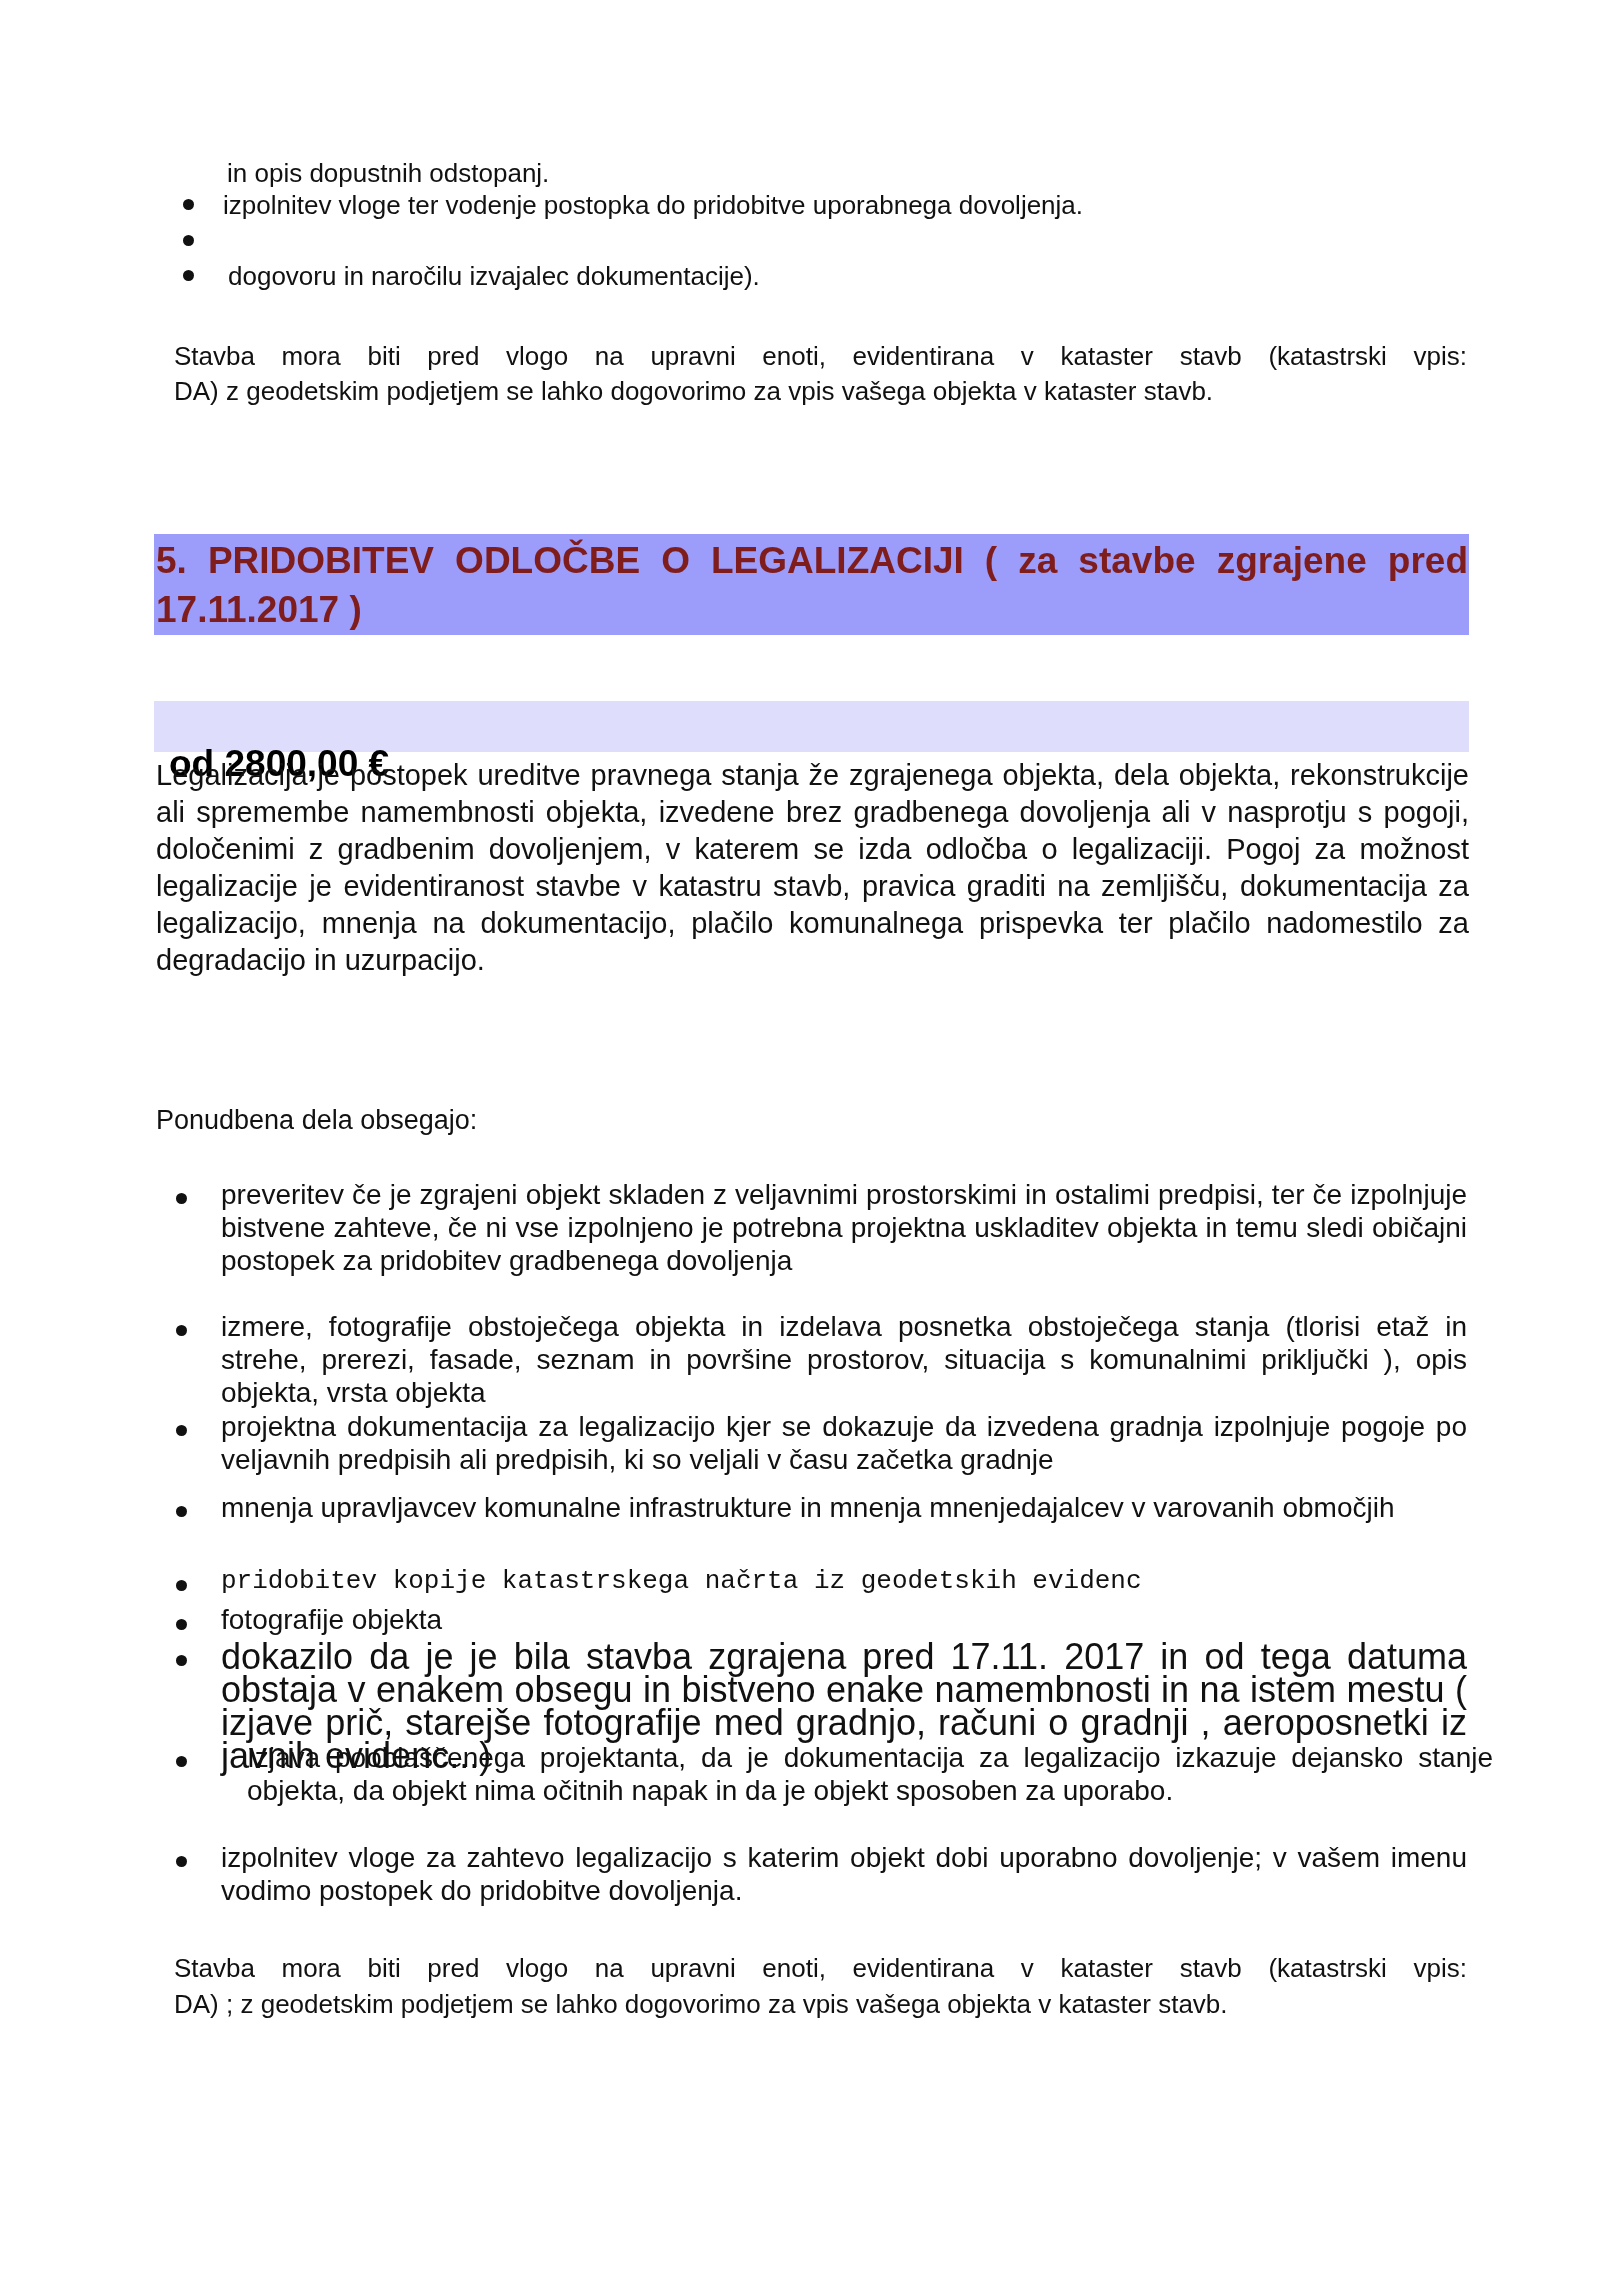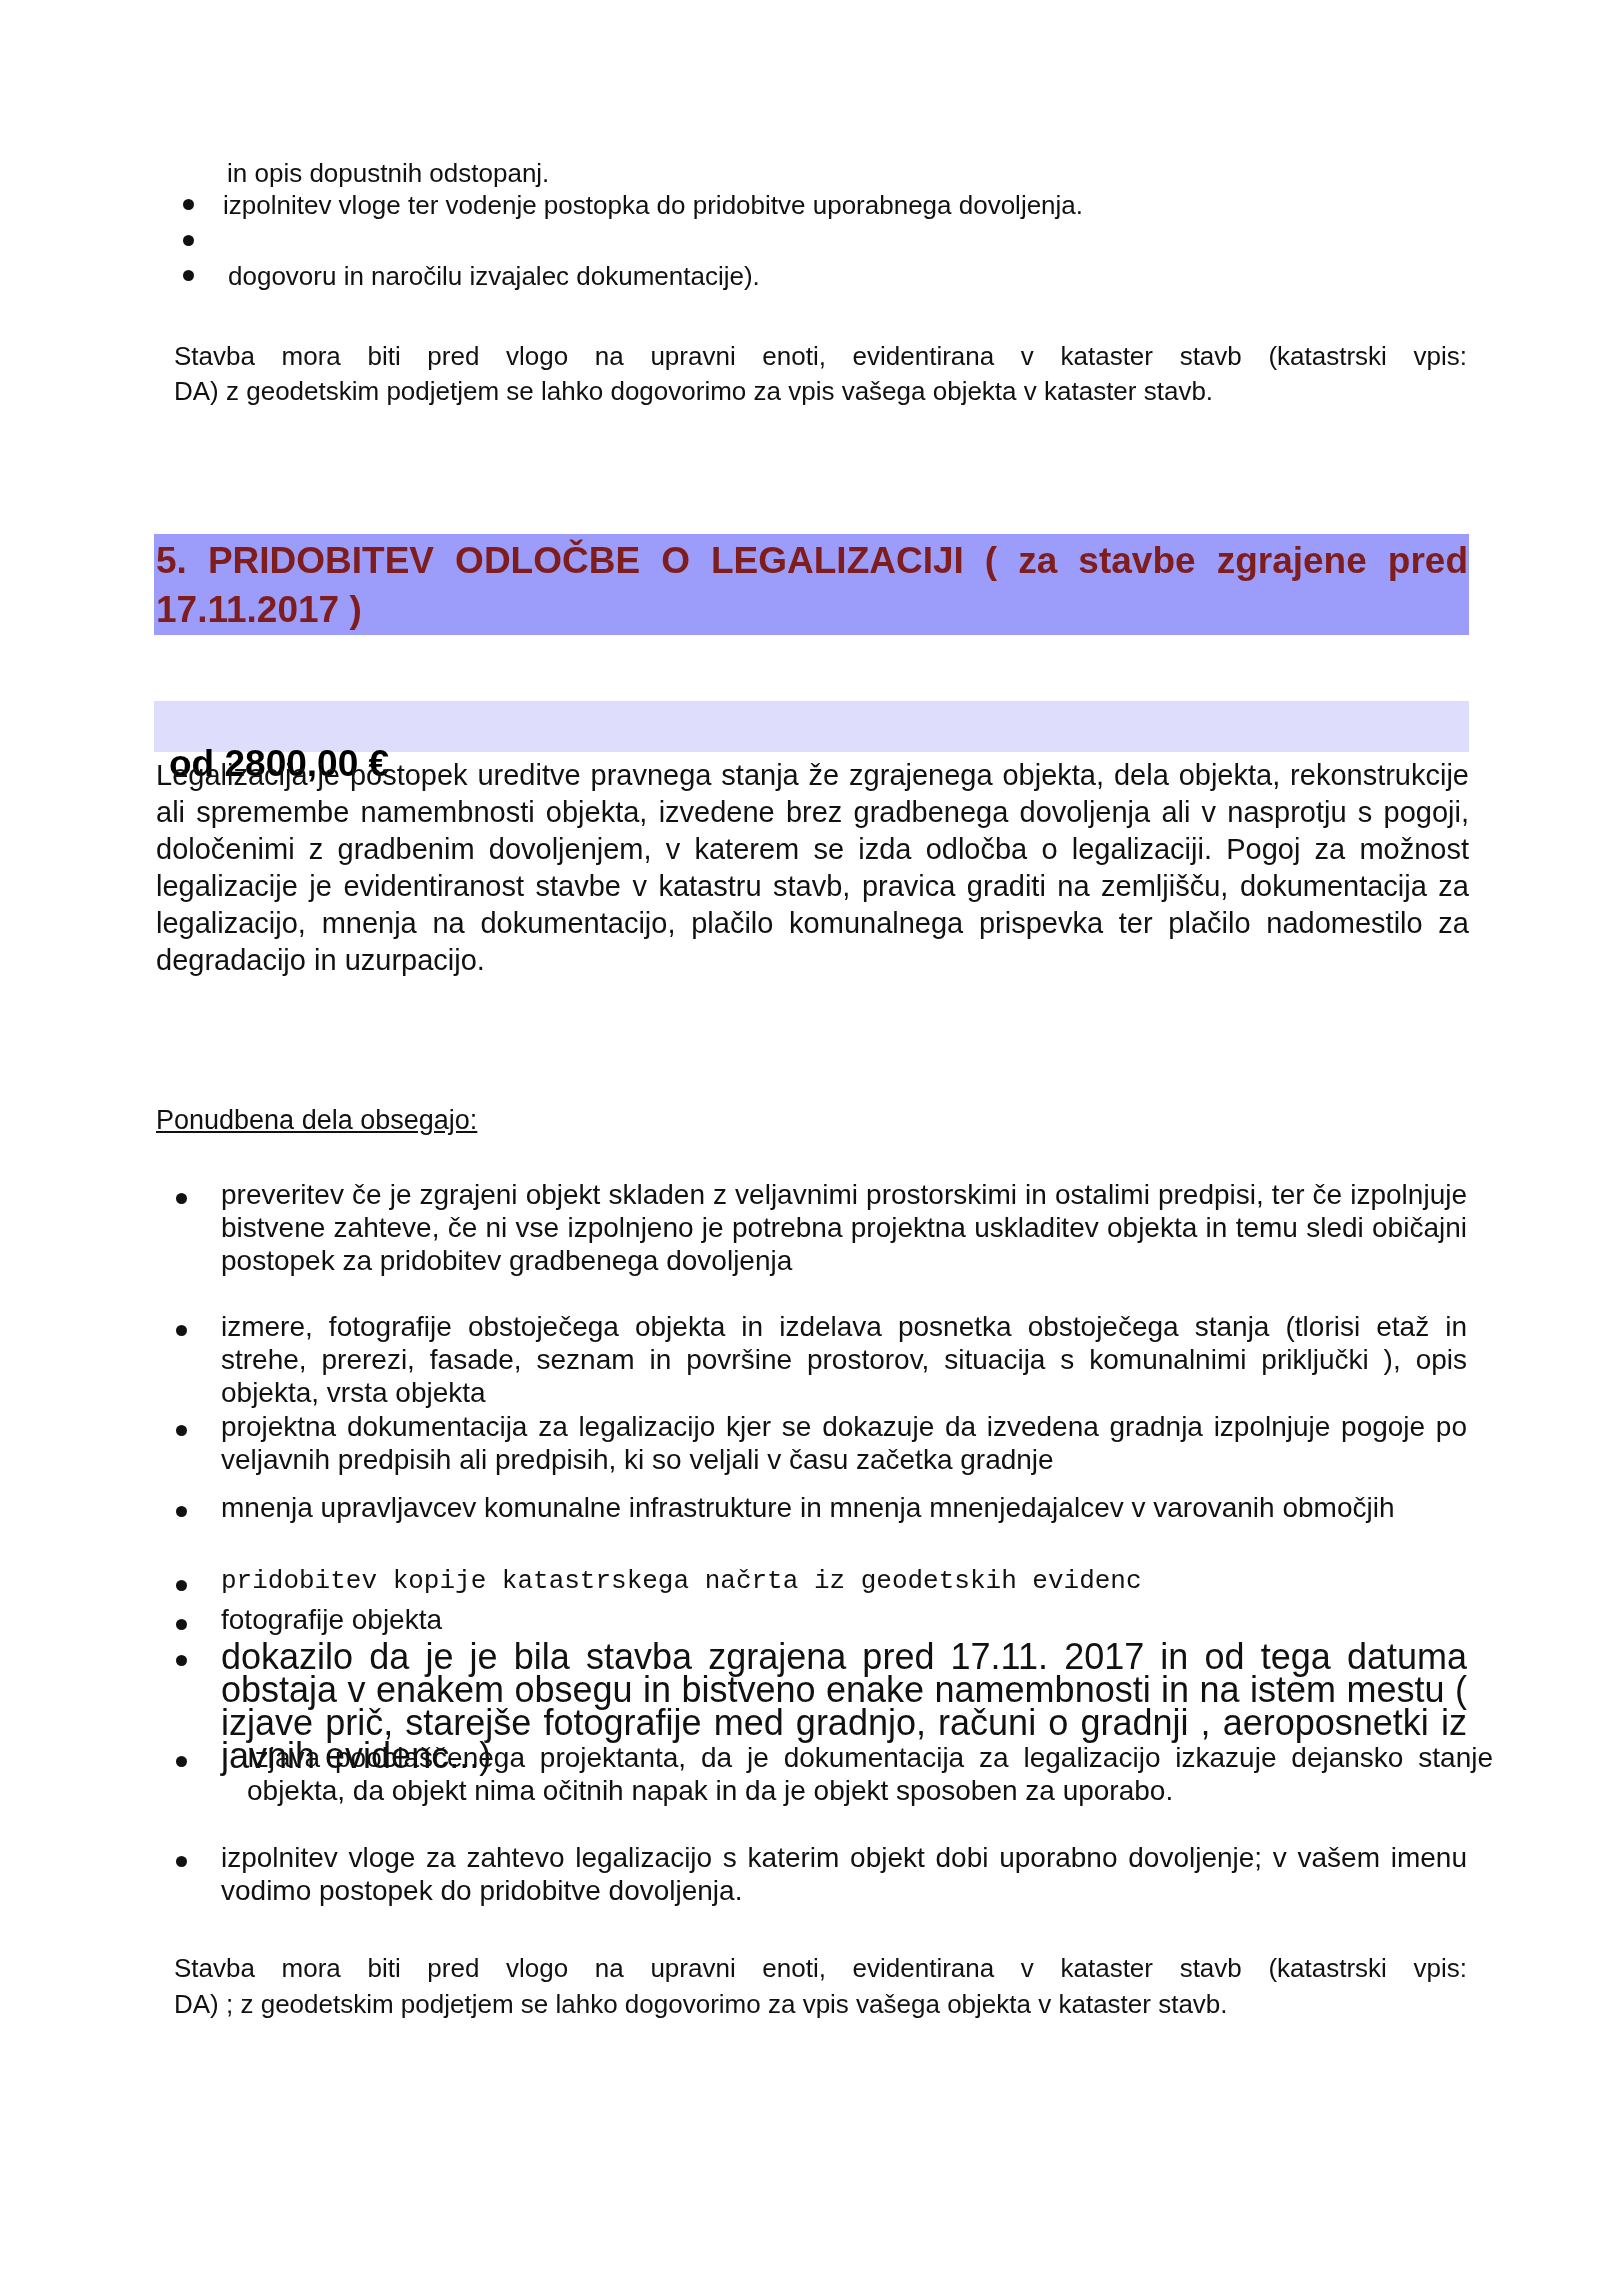--- a/index.html
+++ b/index.html
@@ -79,21 +79,20 @@
       left: 169px;
       top: 703px;
       font-weight: bold;
       font-size: 37px;
       line-height: 47px;
       white-space: nowrap;
       color: #000000;
       margin-top: 37px;
     }
     .underlined {
-      text-decoration: underline;
     }
   </style>
 </head>
 <body>
 
 <div class="page">
 
   <div class="line cond" style="left:227px; top:157px;">in opis dopustnih odstopanj.</div>
 
   <div class="bullet" style="left:183px; top:199px;"></div>

